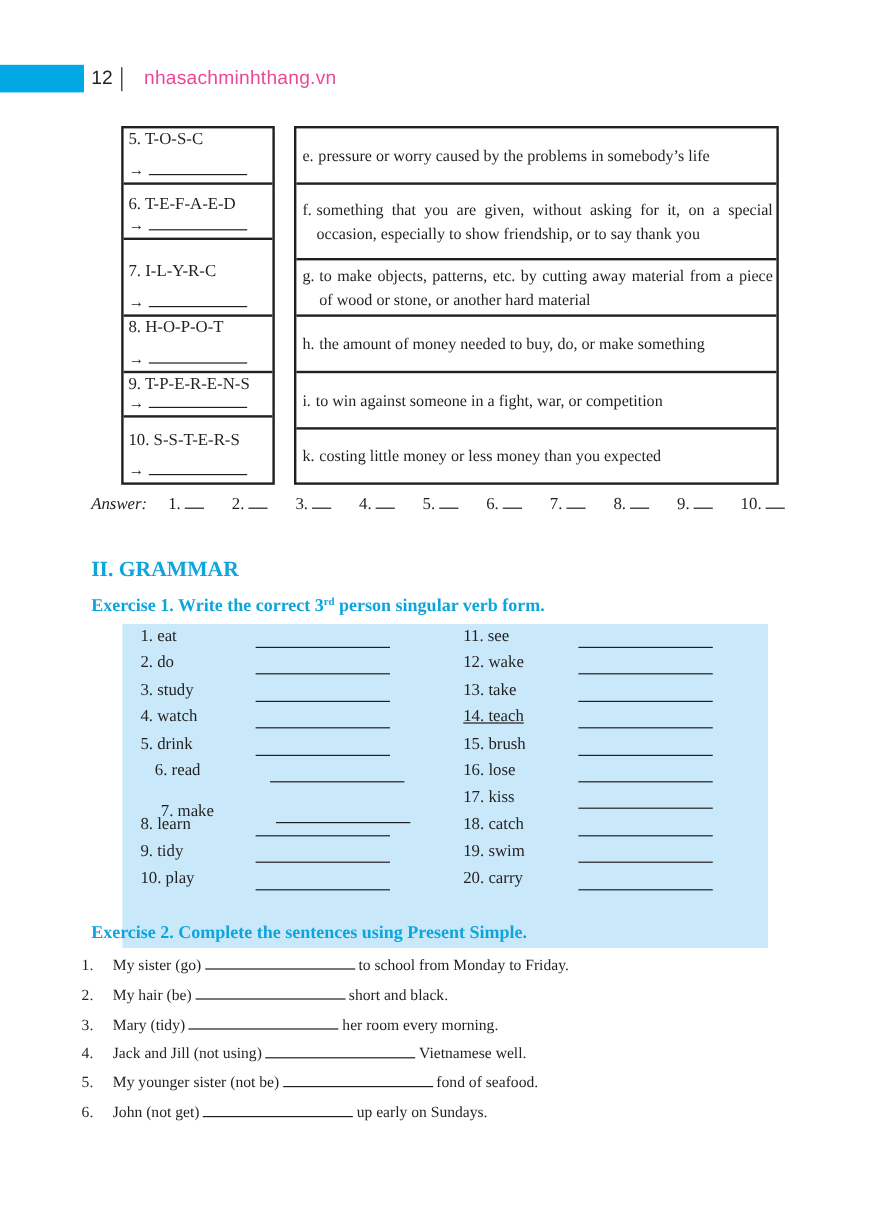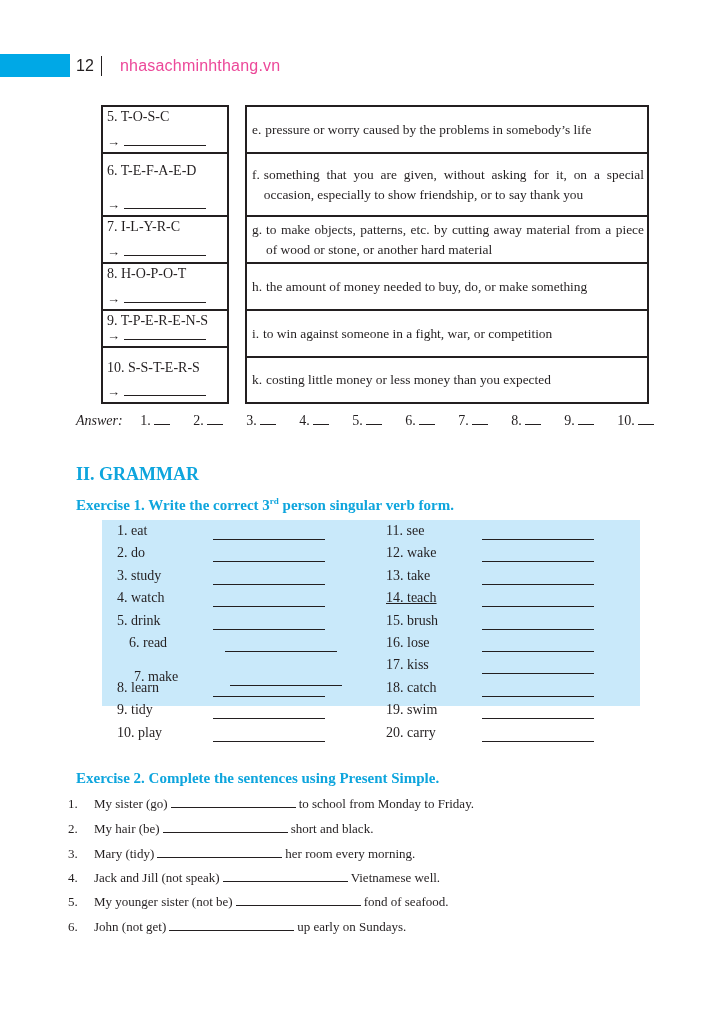--- a/index.html
+++ b/index.html
@@ -34,21 +34,21 @@
     .answer .lbl { font-style: italic; margin-right: 14px; }
     .answer .slot { display: inline-block; margin-right: 20px; }
     .answer .slot .u { display: inline-block; width: 16px; border-bottom: 1px solid #231f20; height: 10px; margin-left: 3px; }
 
     
     .sec-title { left: 76px; top: 464px; font-size: 18px; font-weight: bold; color: #0ea5dd; }
     .ex-title { font-size: 15px; font-weight: bold; color: #0ea5dd; white-space: nowrap; }
     .ex1-title { left: 76px; top: 497px; }
     .ex1-title sup { font-size: 9px; vertical-align: top; position: relative; top: -1px; }
 
-    .verb-panel { left: 102px; top: 520px; width: 538px; height: 186px; background: #c9e9fa; }
+    .verb-panel { left: 102px; top: 520px; width: 538px; height: 270px; background: #c9e9fa; }
     .verb-item { position: absolute; font-size: 14px; white-space: nowrap; }
     .verb-item .blank { position: absolute; top: 16px; width: 112px; border-bottom: 1px solid #231f20; }
 
     .ex2-title { left: 76px; top: 770px; }
     .sentence { position: absolute; left: 68px; font-size: 13px; white-space: nowrap; }
     .sentence .n { display: inline-block; width: 26px; }
     .sentence .gap { display: inline-block; width: 125px; border-bottom: 1px solid #231f20; height: 12px; margin: 0 3px; vertical-align: baseline; }
   </style>
 </head>
 <body>
@@ -56,21 +56,21 @@
 <div class="abs hdr-bar"></div>
 <div class="abs hdr-num">12</div>
 <div class="abs hdr-sep"></div>
 <div class="abs hdr-site">nhasachminhthang.vn</div>
 
 <div class="abs tbl tbl-left">
   <div class="cell lcell" style="top:0;height:47px;">
     <span class="word">5. T-O-S-C</span>
     <span class="arrow"><span>→</span><span class="line"></span></span>
   </div>
-  <div class="cell lcell" style="top:47px;height:63px;">
+  <div class="cell lcell" style="top:47px;height:46px;">
     <span class="word" style="top:9px;">6. T-E-F-A-E-D</span>
     <span class="arrow"><span>→</span><span class="line"></span></span>
   </div>
   <div class="cell lcell" style="top:110px;height:47px;">
     <span class="word">7. I-L-Y-R-C</span>
     <span class="arrow"><span>→</span><span class="line"></span></span>
   </div>
   <div class="cell lcell" style="top:157px;height:47px;">
     <span class="word">8. H-O-P-O-T</span>
     <span class="arrow"><span>→</span><span class="line"></span></span>
@@ -165,15 +165,15 @@
   <div class="verb-item" style="left:284px;top:160px;"><span>18. catch</span><span class="blank" style="left:96px;"></span></div>
   <div class="verb-item" style="left:284px;top:182px;"><span>19. swim</span><span class="blank" style="left:96px;"></span></div>
   <div class="verb-item" style="left:284px;top:205px;"><span>20. carry</span><span class="blank" style="left:96px;"></span></div>
 </div>
 
 <div class="abs ex-title ex2-title">Exercise 2. Complete the sentences using Present Simple.</div>
 
 <div class="sentence" style="top:795px;"><span class="n">1.</span><span>My sister (go)</span><span class="gap"></span><span>to school from Monday to Friday.</span></div>
 <div class="sentence" style="top:820px;"><span class="n">2.</span><span>My hair (be)</span><span class="gap"></span><span>short and black.</span></div>
 <div class="sentence" style="top:845px;"><span class="n">3.</span><span>Mary (tidy)</span><span class="gap"></span><span>her room every morning.</span></div>
-<div class="sentence" style="top:869px;"><span class="n">4.</span><span>Jack and Jill (not speak)</span><span class="gap"></span><span>Vietnamese well.</span></div>
+<div class="sentence" style="top:869px;"><span class="n">4.</span><span>Jack and Jill (not using)</span><span class="gap"></span><span>Vietnamese well.</span></div>
 <div class="sentence" style="top:893px;"><span class="n">5.</span><span>My younger sister (not be)</span><span class="gap"></span><span>fond of seafood.</span></div>
 <div class="sentence" style="top:918px;"><span class="n">6.</span><span>John (not get)</span><span class="gap"></span><span>up early on Sundays.</span></div>
 
 </body></html>

